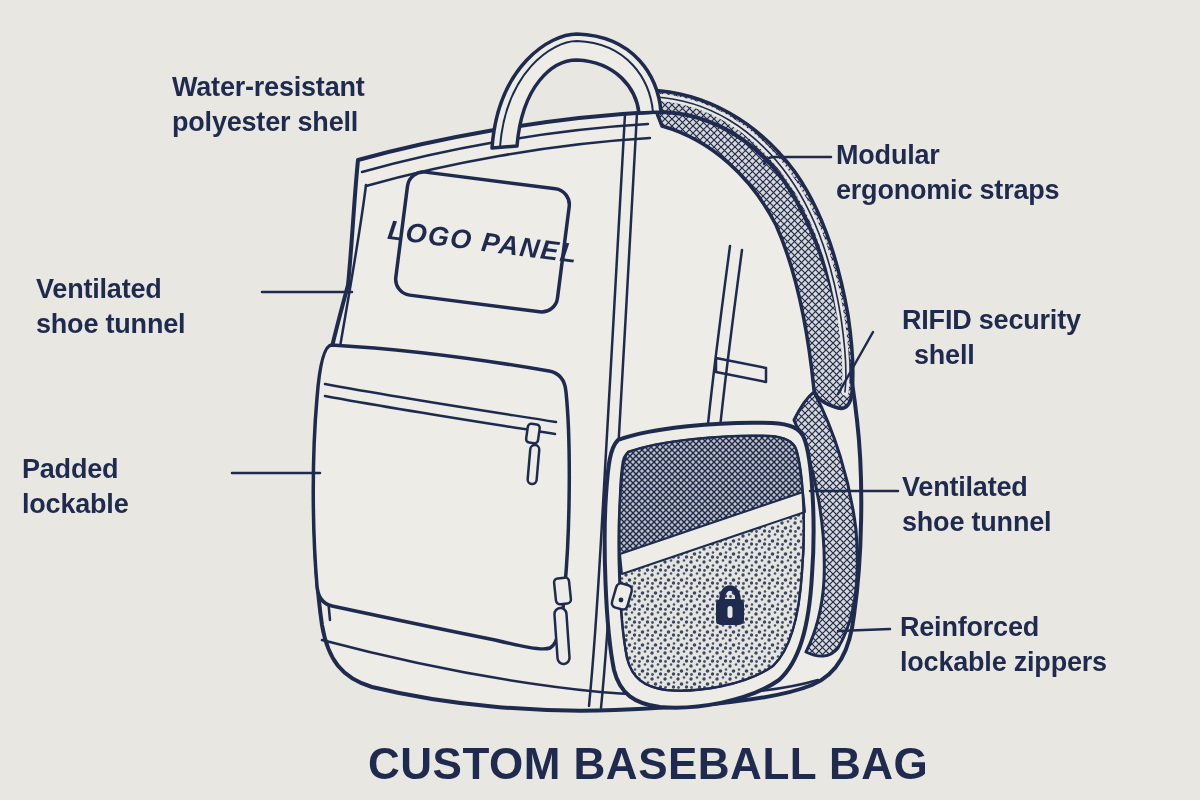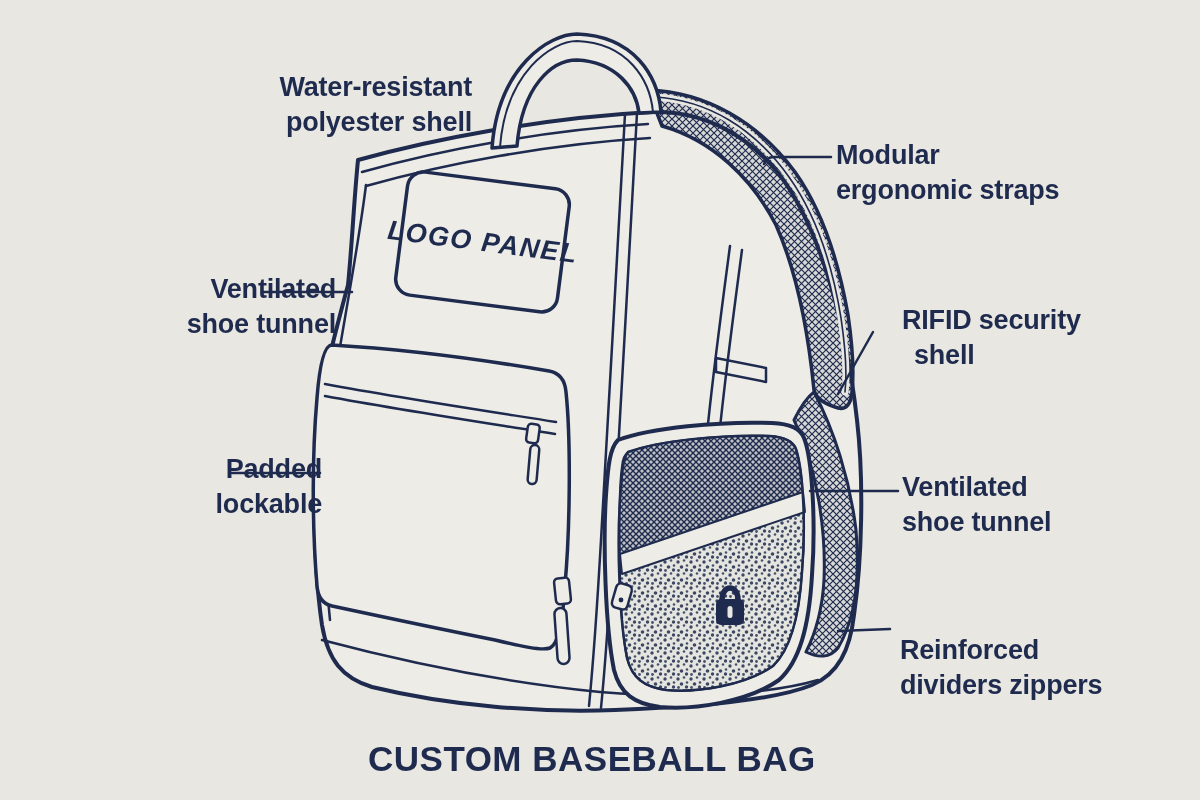--- a/index.html
+++ b/index.html
@@ -8,32 +8,32 @@
     background:#e9e7e1;
     font-family:"Liberation Sans", sans-serif;
   }
   #stage { position:absolute; inset:0; width:1200px; height:800px; }
   svg { position:absolute; left:0; top:0; }
   .label {
     position:absolute;
     font-weight:bold; font-size:27px; line-height:35px;
     letter-spacing:-0.2px; color:#1f2b4e; white-space:nowrap;
   }
-  .label.center { text-align:right; }
+  .label.center { text-align:left; }
   .label .indent { padding-left:12px; }
   #label-shell        { left:172px; top:70px;  width:300px; }
   #label-straps       { left:836px; top:138px; }
   #label-tunnel-left  { left:36px;  top:272px; width:300px; }
   #label-rfid         { left:886px; top:303px;margin-left:16px; }
   #label-dividers     { left:22px;  top:452px; width:300px; }
   #label-tunnel-right { left:902px; top:470px; }
-  #label-zippers      { left:900px; top:610px;margin-top:23px; }
+  #label-zippers      { left:900px; top:610px; }
   #diagram-title {
     position:absolute; left:368px; top:739px; width:400px; text-align:center;
-    font-weight:bold; font-size:35px; letter-spacing:0.5px; color:#1f2b4e;
+    font-weight:bold; font-size:44px; letter-spacing:0.5px; color:#1f2b4e;
     white-space:nowrap;
   }
 </style>
 </head>
 <body>
 
 <div id="stage">
 
 <svg width="1200" height="800" viewBox="0 0 1200 800">
   <defs>
@@ -219,18 +219,18 @@
   <div>lockable</div>
 </div>
 
 <div class="label" id="label-tunnel-right">
   <div>Ventilated</div>
   <div>shoe tunnel</div>
 </div>
 
 <div class="label" id="label-zippers">
   <div>Reinforced</div>
-  <div>dividers zippers</div>
+  <div>lockable zippers</div>
 </div>
 
 <div id="diagram-title">CUSTOM BASEBALL BAG</div>
 
 </div>
 
 </body></html>

